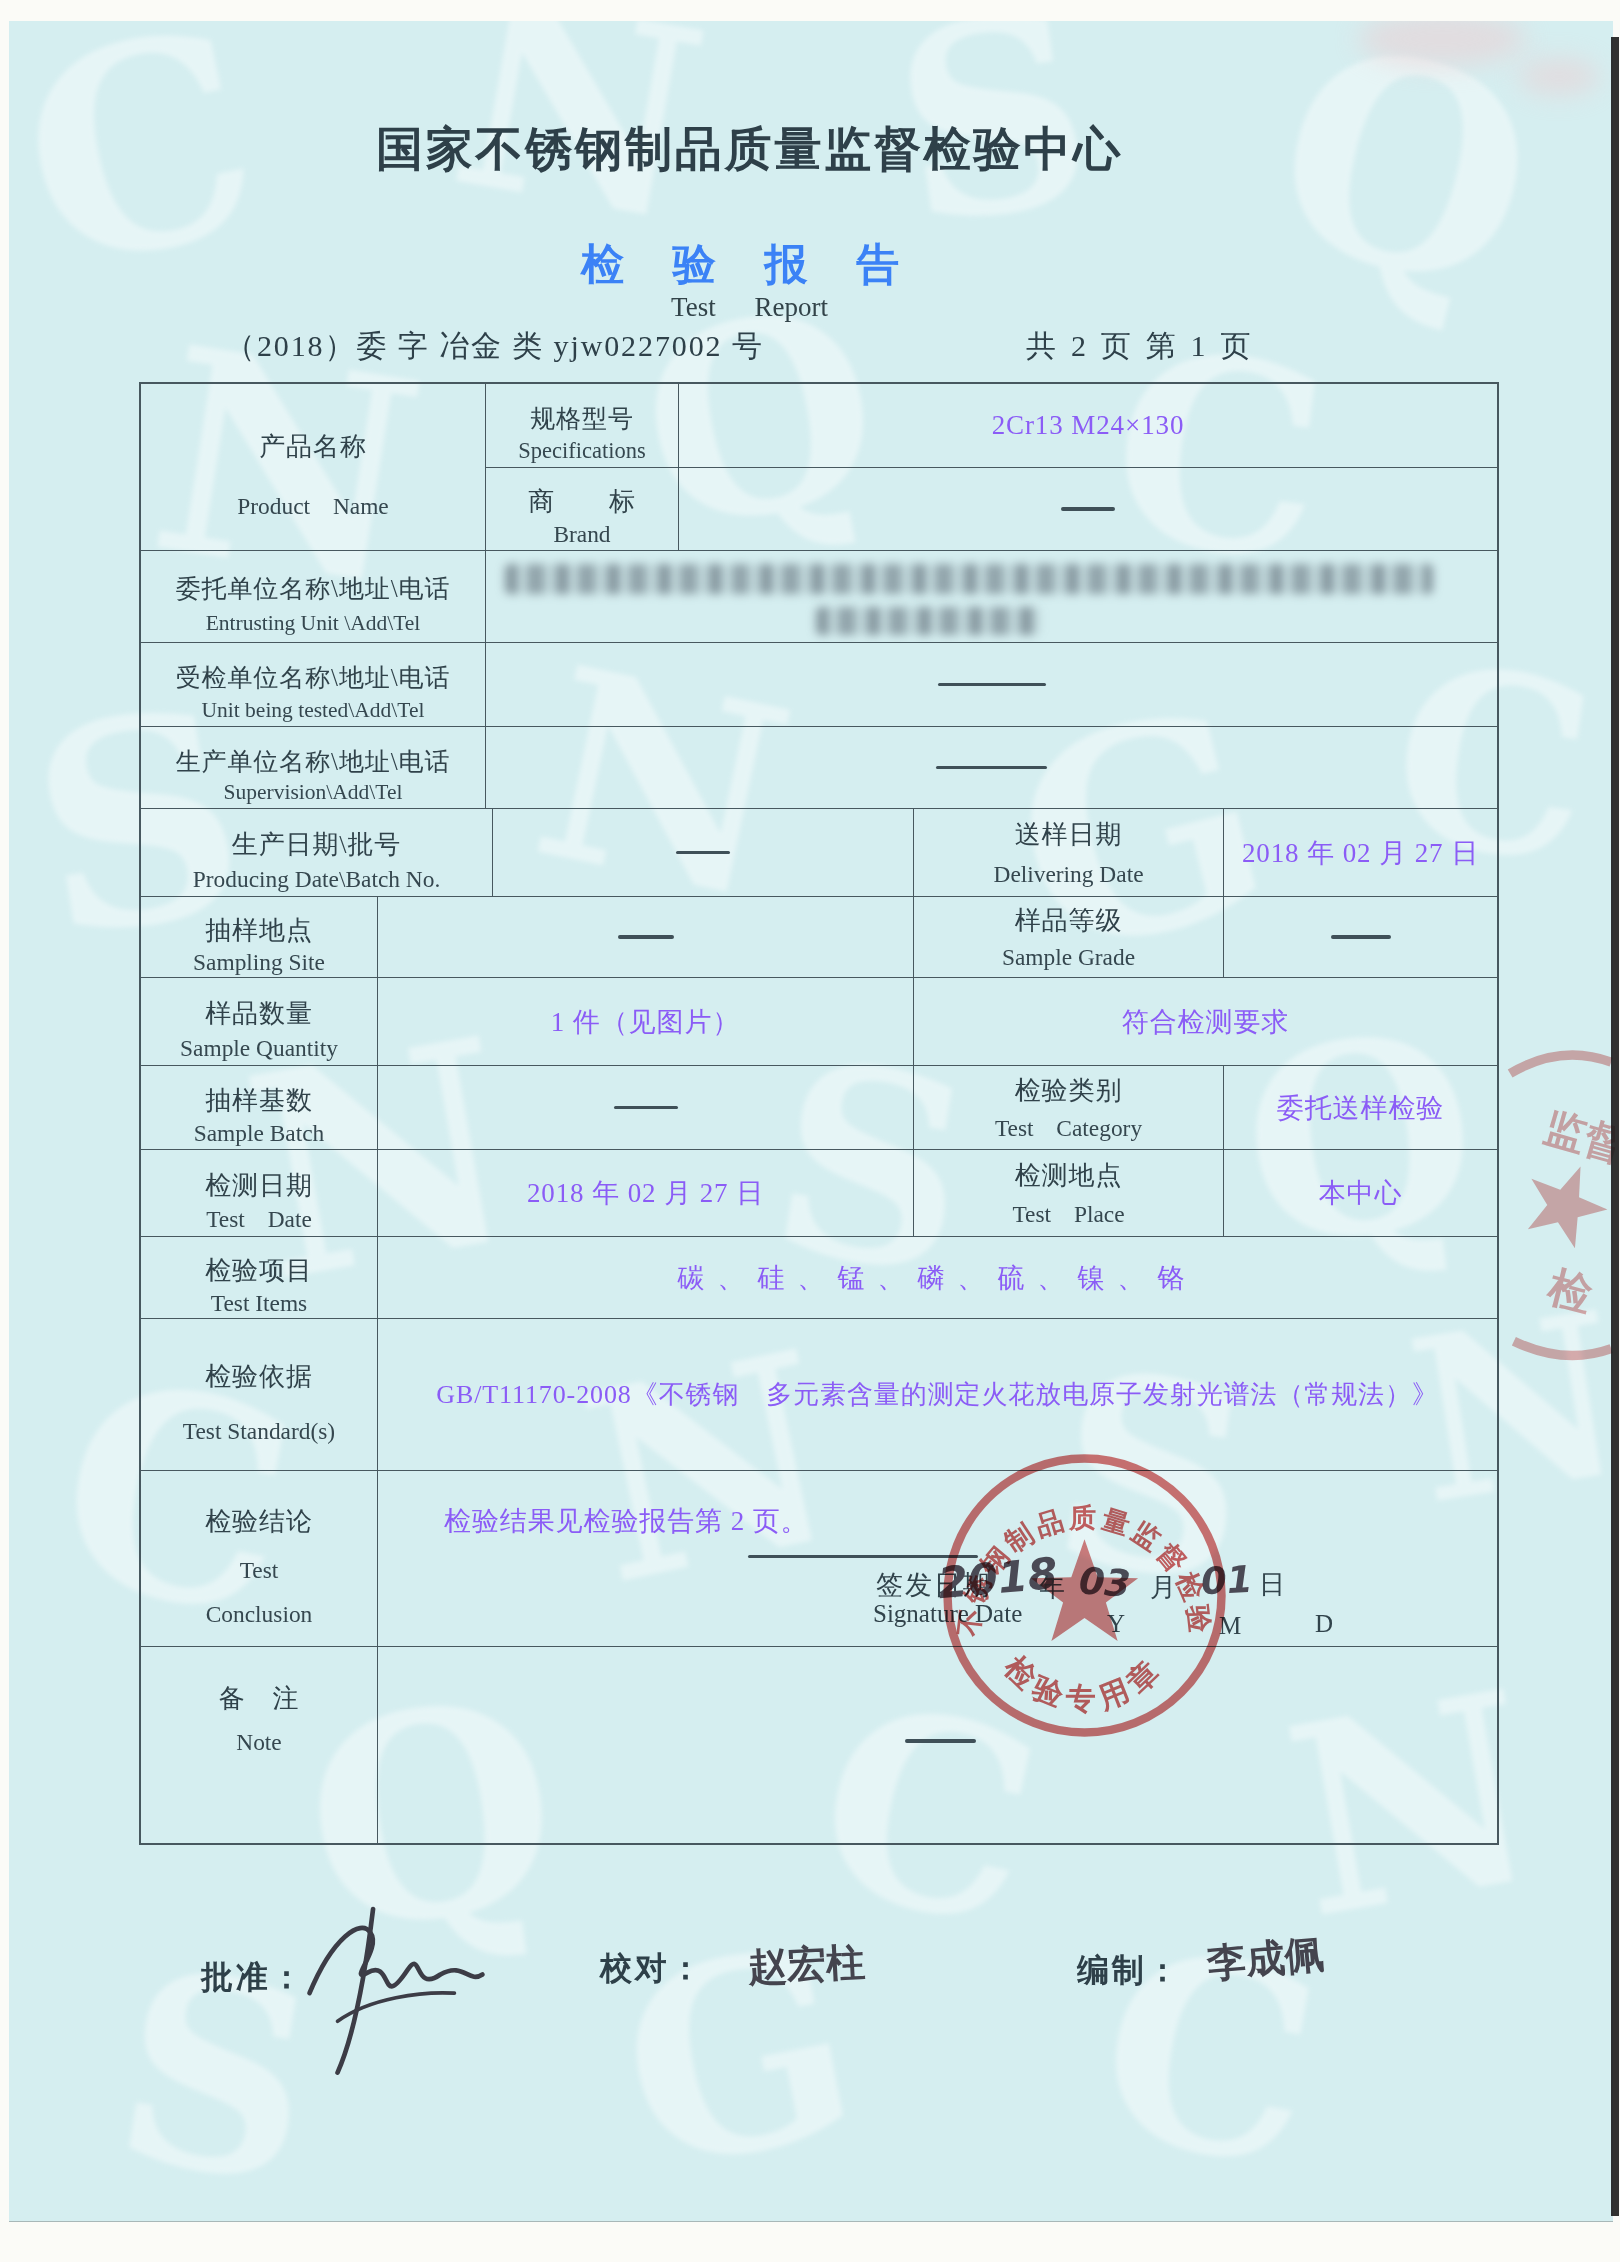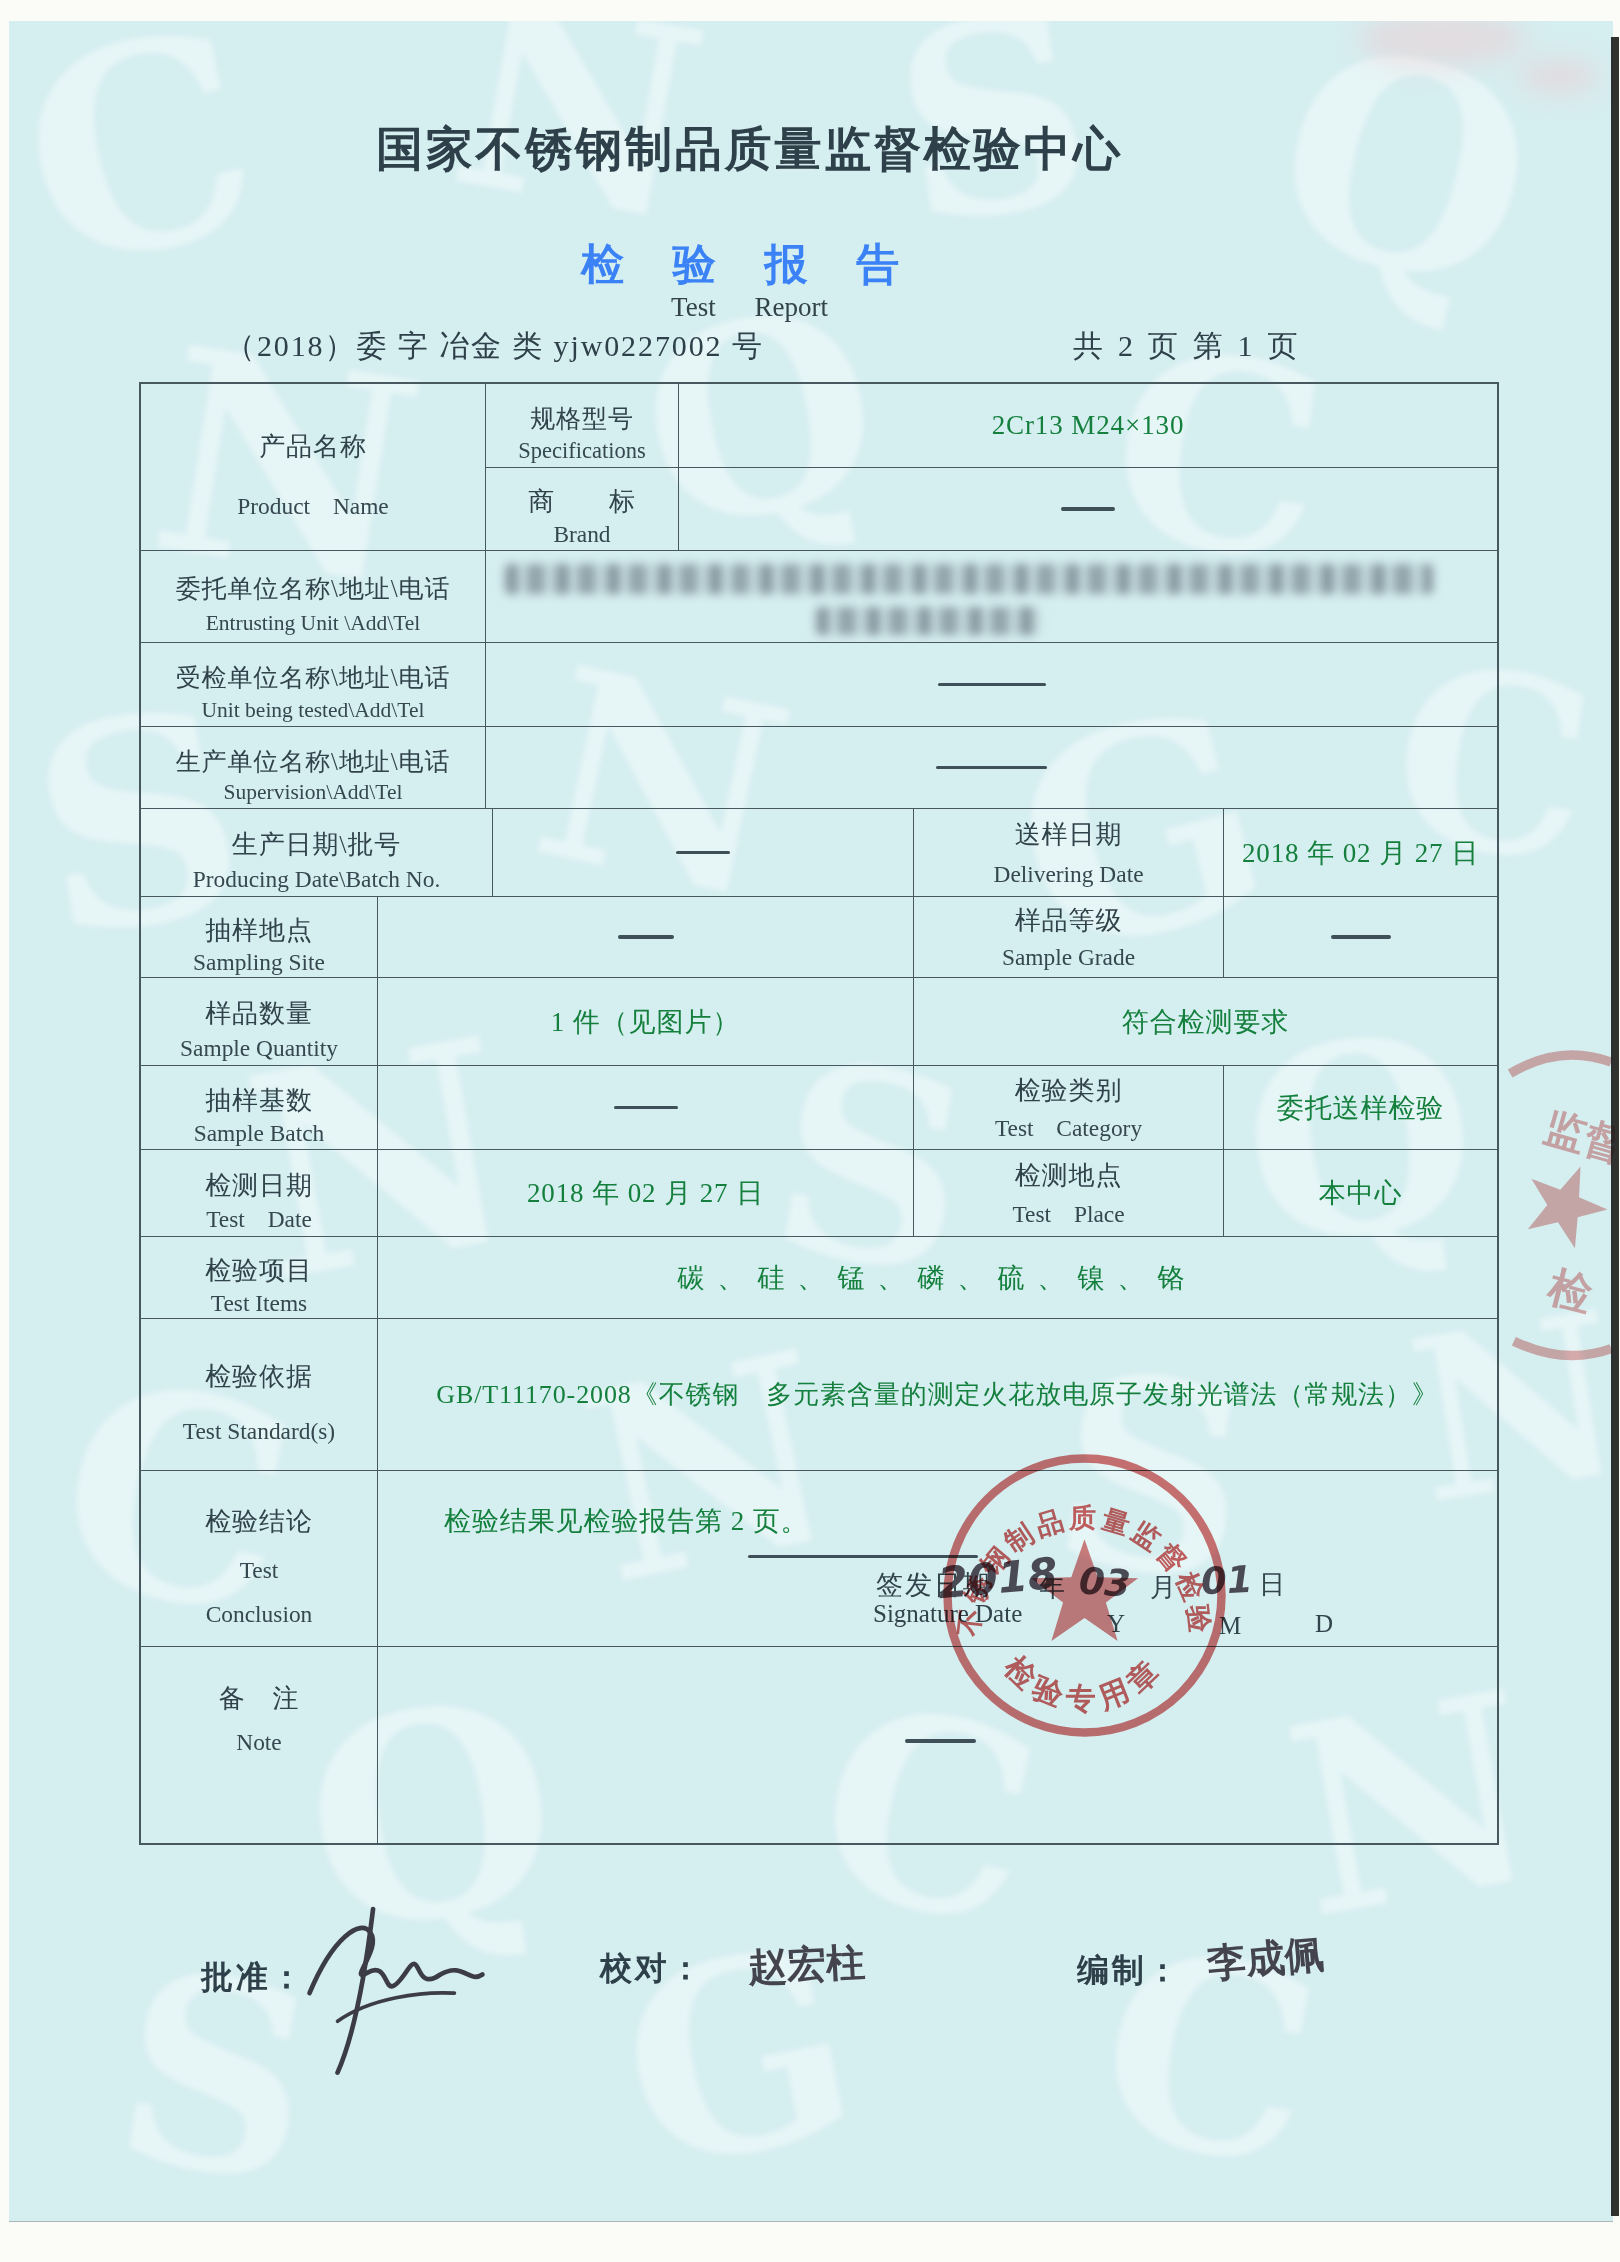--- a/index.html
+++ b/index.html
@@ -13,37 +13,37 @@
   #scan-edge{position:absolute;left:1611px;top:37px;width:8.4px;height:2179px;background:#141414;opacity:.88;}
   .smudge{position:absolute;background:#f0c8cc;border-radius:50%;filter:blur(13px);opacity:.45;}
 
   
   .hline{position:absolute;left:0;width:1499px;text-align:center;white-space:nowrap;}
   #title-zh{top:118px;font-size:47px;font-weight:bold;letter-spacing:2.8px;color:#2e4049;}
   #title-en{top:193px;font-size:25px;font-weight:bold;color:#2e4049;}
   #rpt-zh{top:236px;font-size:43px;font-weight:bold;letter-spacing:19px;color:#3b82f6;}
   #rpt-en{top:292px;font-size:27px;word-spacing:32px;color:#324349;}
   #report-no{position:absolute;left:225px;top:326px;font-size:30px;letter-spacing:1.9px;color:#2e4049;}
-  #pages{position:absolute;left:1026px;top:326px;font-size:30px;letter-spacing:3.7px;color:#2e4049;margin-left:47px;}
+  #pages{position:absolute;left:1026px;top:326px;font-size:30px;letter-spacing:3.7px;color:#2e4049;}
 
   
   #tbl{position:absolute;left:139px;top:382px;width:1360px;height:1463px;
        border:2.8px solid #47585f;box-sizing:border-box;display:flex;flex-direction:column;}
   .trow{display:flex;flex-direction:row;box-sizing:border-box;border-top:1.9px solid #47585f;}
   .trow:first-child{border-top:none;}
   .cell{box-sizing:border-box;border-left:1.9px solid #47585f;display:flex;flex-direction:column;
         align-items:center;justify-content:space-evenly;overflow:hidden;position:relative;}
   .cell:first-child{border-left:none;margin-top:15px;}
   .vcen{justify-content:center;}
   .zh{font-size:26px;letter-spacing:0.9px;color:#30424a;white-space:nowrap;}
   .en{font-size:23.4px;color:#35474f;white-space:nowrap;}
   .small .zh{font-size:25px;}
   .small .en{font-size:21.5px;}
   .wide{word-spacing:17px;}
-  .val{font-size:27px;letter-spacing:0.9px;color:#15803d;}
+  .val{font-size:27px;letter-spacing:0.9px;color:#8b5cf6;}
   .dash{height:3.7px;background:#3f5058;border-radius:1.9px;}
   .subcol{display:flex;flex-direction:column;box-sizing:border-box;border-left:1.9px solid #47585f;}
   .subrow{display:flex;flex-direction:row;box-sizing:border-box;flex:1;}
   .subrow + .subrow{border-top:1.9px solid #47585f;}
   .grow{flex:1;}
 
   
   .redact{position:absolute;border-radius:4.7px;filter:blur(4.7px);
           background:repeating-linear-gradient(90deg,
             rgba(72,84,96,.55) 0 13px, rgba(72,84,96,.10) 13px 22.5px,

